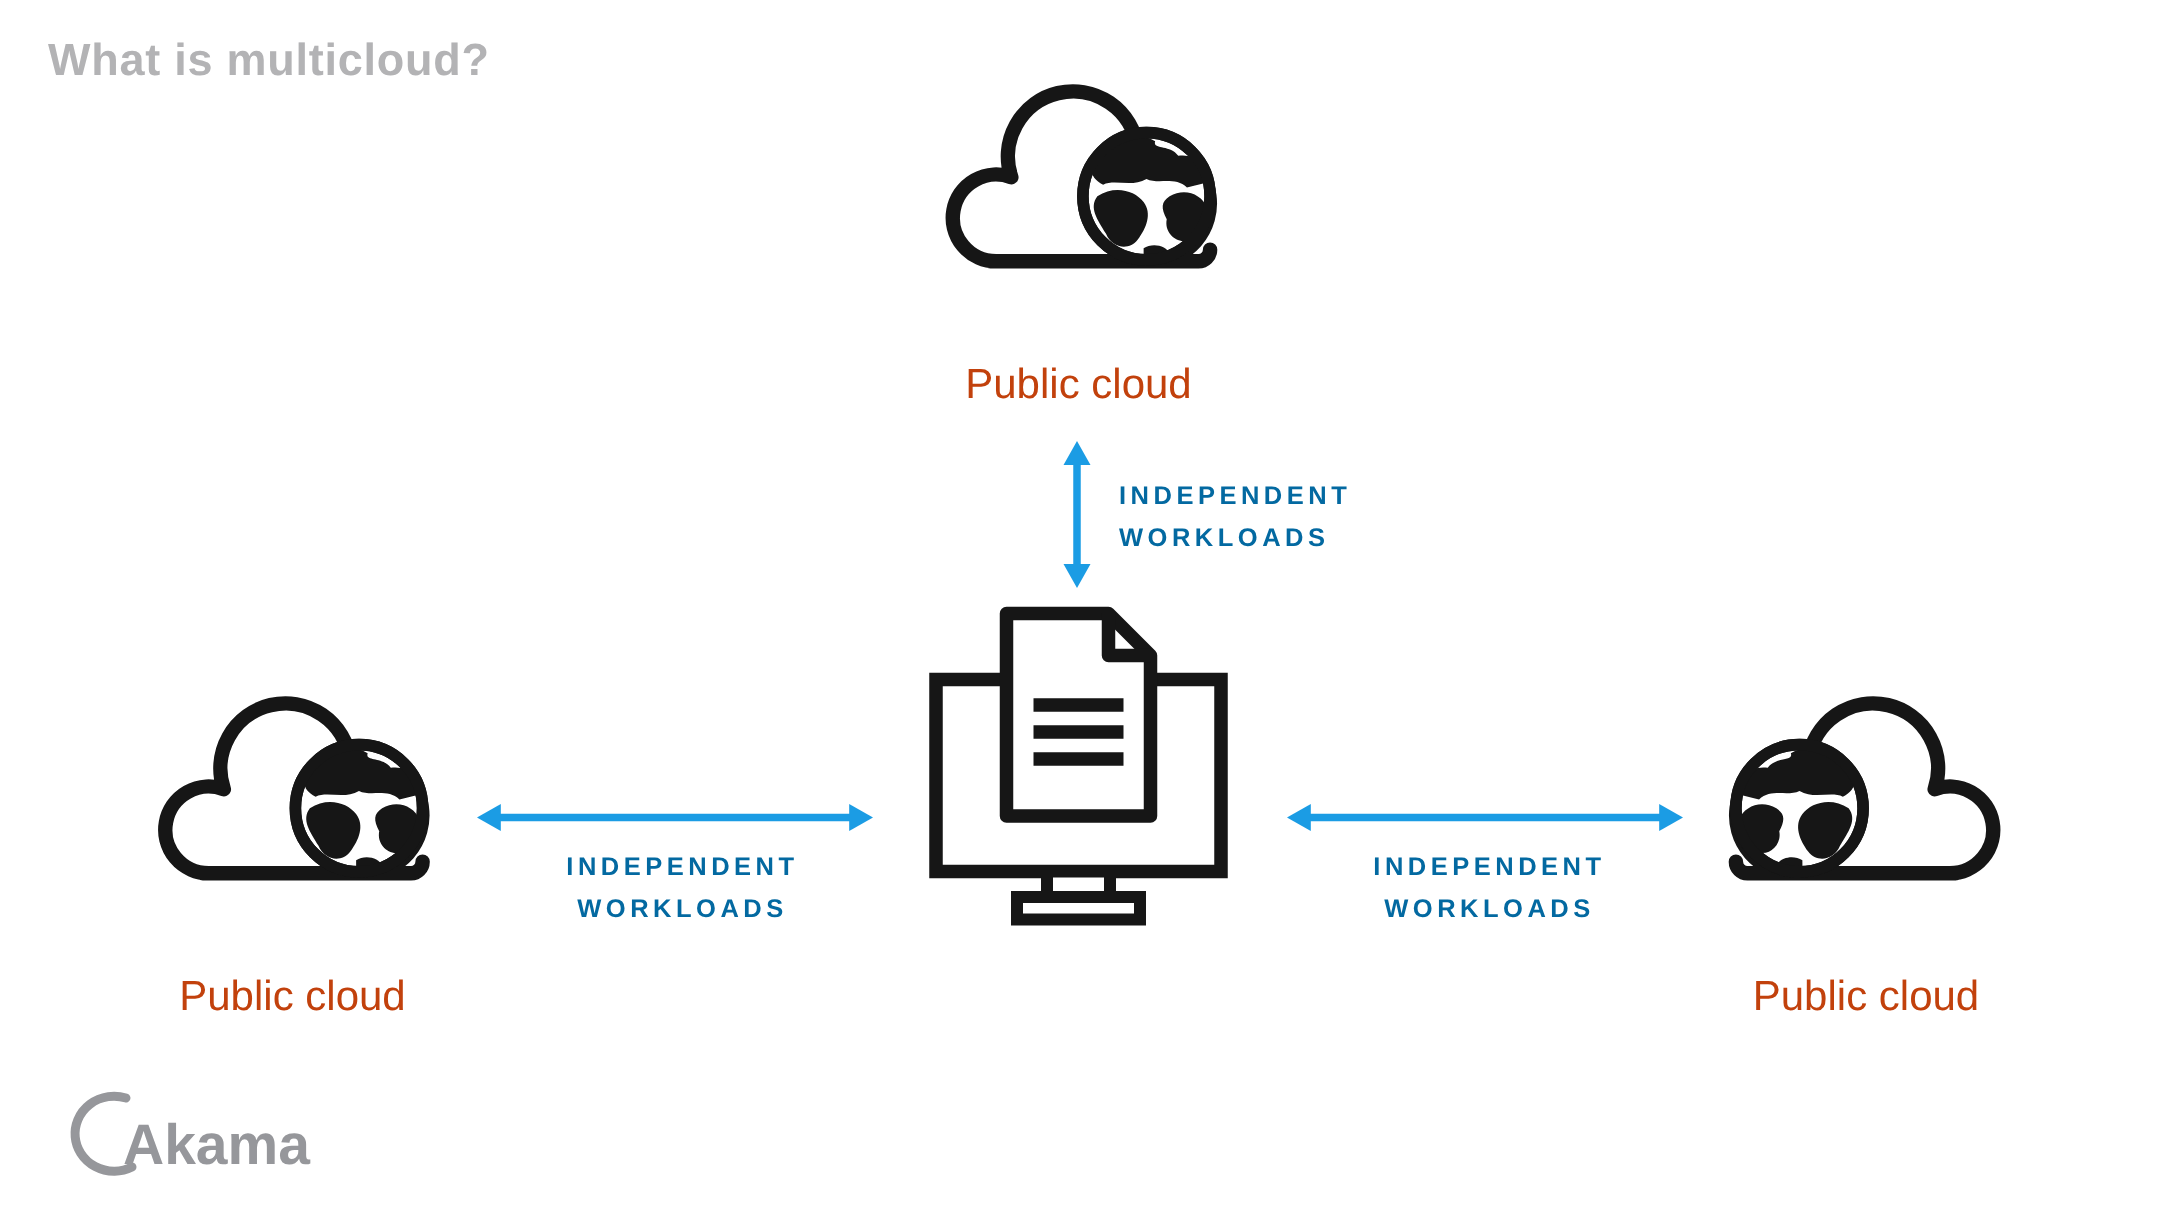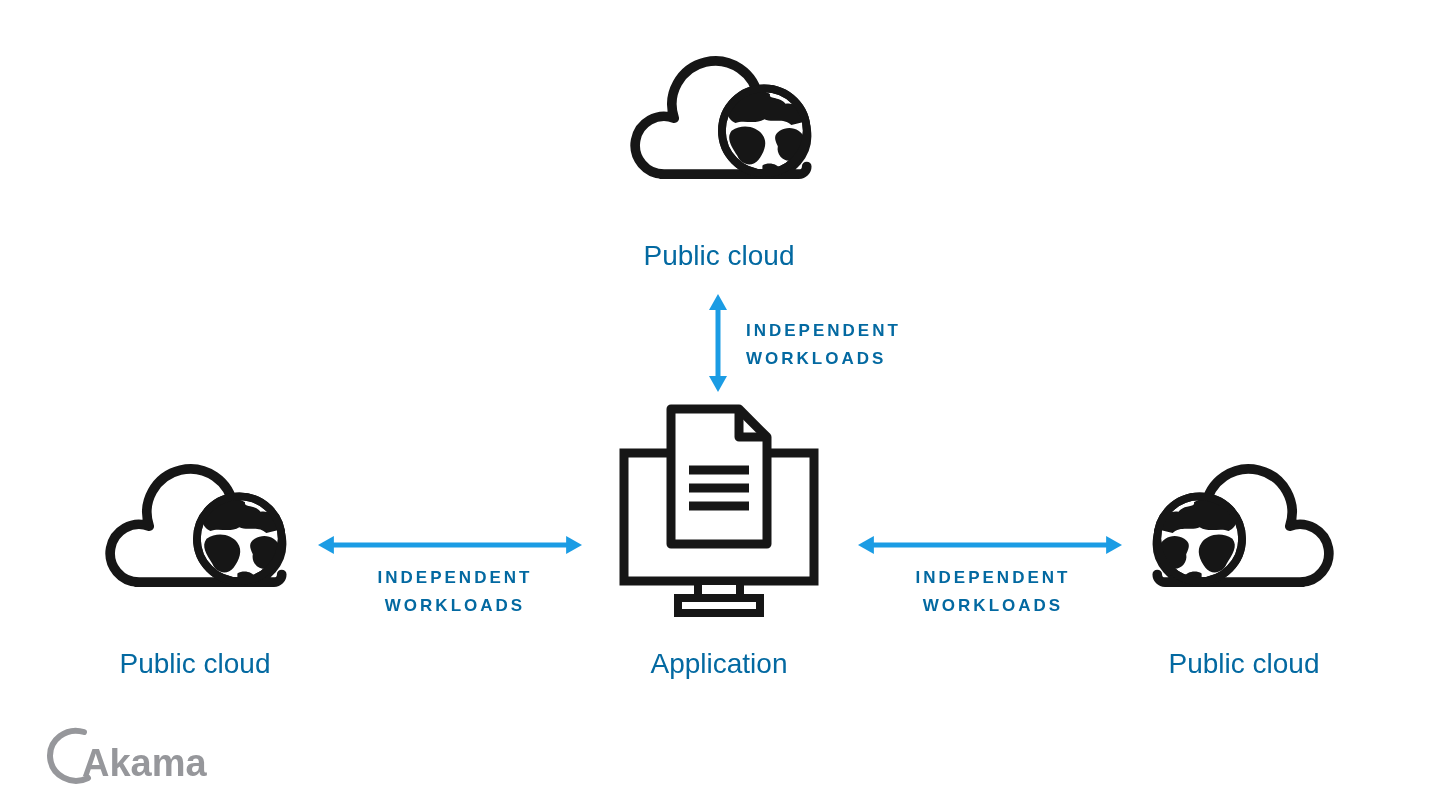--- a/index.html
+++ b/index.html
@@ -8,21 +8,21 @@
     font-family:"Liberation Sans", sans-serif;
   }
   .page-title{
     position:absolute;left:32px;top:24px;
     font-size:30px;font-weight:600;color:#B3B3B5;letter-spacing:0.5px;
   }
   .icon-abs{position:absolute;}
   .mirror{transform:scaleX(-1);}
   .node-label{
     position:absolute;width:220px;text-align:center;
-    font-size:28px;font-weight:500;color:#0369a1;
+    font-size:28px;font-weight:500;color:#c2410c;
   }
   .conn-label{
     position:absolute;color:#0369a1;font-weight:700;
     font-size:17px;letter-spacing:3px;line-height:28px;
   }
   .conn-label.centered{width:250px;text-align:center;}
   .logo-wrap{position:absolute;left:28px;top:724px;}
 </style>
 </head>
 <body>
@@ -53,20 +53,21 @@
         <path d="M268 12 L252 3 L252 21 Z"></path>
       </g>
       <g id="v-arrow" fill="#1B9CE4">
         <line x1="12" y1="16" x2="12" y2="86" stroke="#1B9CE4" stroke-width="5"></line>
         <path d="M12 2 L3 18 L21 18 Z"></path>
         <path d="M12 100 L3 84 L21 84 Z"></path>
       </g>
     </defs>
   </svg>
 
+  <div class="page-title">What is multicloud?</div>
 
   <svg class="icon-abs" style="left:614px;top:44px;" width="212" height="164" viewBox="0 0 220 170">
     <use href="#cloud-globe"></use>
   </svg>
   <div class="node-label" style="left:609px;top:240px;">Public cloud</div>
 
   <svg class="icon-abs" style="left:706px;top:292px;" width="24" height="102" viewBox="0 0 24 102">
     <use href="#v-arrow"></use>
   </svg>
   <div class="conn-label" style="left:746px;top:317px;">
@@ -79,21 +80,20 @@
     <g>
       <path d="M52 140 L52 5 L120 5 L148 33 L148 140 Z" fill="#ffffff" stroke="#161616" stroke-width="9" stroke-linejoin="round"></path>
       <path d="M120 5 L120 33 L148 33" fill="none" stroke="#161616" stroke-width="9" stroke-linejoin="round"></path>
       <line x1="70" y1="66" x2="130" y2="66" stroke="#161616" stroke-width="9"></line>
       <line x1="70" y1="84" x2="130" y2="84" stroke="#161616" stroke-width="9"></line>
       <line x1="70" y1="102" x2="130" y2="102" stroke="#161616" stroke-width="9"></line>
     </g>
     <rect x="79" y="177" width="42" height="17" fill="#ffffff" stroke="#161616" stroke-width="8"></rect>
     <rect x="59" y="194" width="82" height="15" fill="#ffffff" stroke="#161616" stroke-width="8"></rect>
   </svg>
-  <div class="node-label" style="left:609px;top:648px;">Application</div>
 
   <svg class="icon-abs" style="left:89px;top:452px;" width="212" height="164" viewBox="0 0 220 170">
     <use href="#cloud-globe"></use>
   </svg>
   <div class="node-label" style="left:85px;top:648px;">Public cloud</div>
 
   <svg class="icon-abs" style="left:316px;top:533px;" width="268" height="24" viewBox="0 0 270 24">
     <use href="#h-arrow"></use>
   </svg>
   <div class="conn-label centered" style="left:330px;top:564px;">

